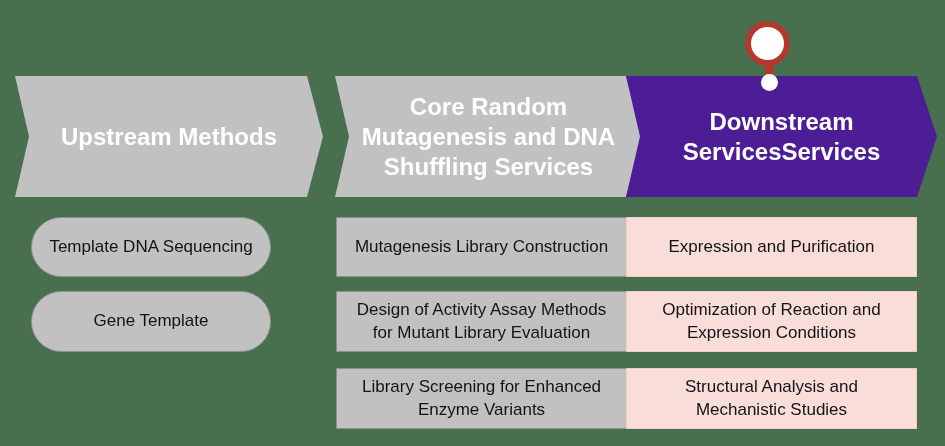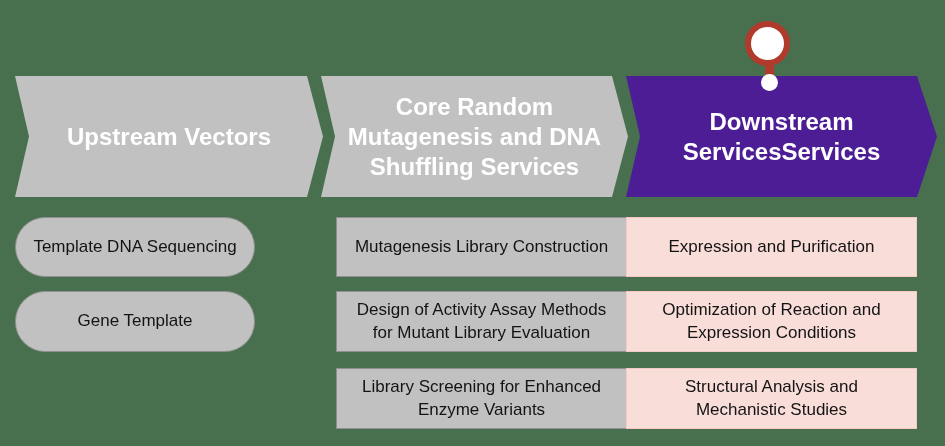--- a/index.html
+++ b/index.html
@@ -18,40 +18,40 @@
     text-align:center;
     font-weight:bold; font-size:24px; line-height:1.25;
     color:#ffffff;
     white-space:pre-line;
     padding:0 18px; box-sizing:border-box;
   }
   .arrow.gray { background:#c1c1c1; }
   .arrow.red  { background:#4c1d95; }
   #arrow-1 { left:15px;  width:308px;
     clip-path:polygon(0 0, 292px 0, 100% 50%, 292px 100%, 0 100%, 14px 50%); }
-  #arrow-2 { left:321px; width:307px;
+  #arrow-2 { left:335px; width:307px;
     clip-path:polygon(0 0, 291px 0, 100% 50%, 291px 100%, 0 100%, 14px 50%);align-items:center; }
   #arrow-3 { left:626px; width:311px;
     clip-path:polygon(0 0, 291px 0, 100% 50%, 291px 100%, 0 100%, 14px 50%); }
 
   
   .box {
     position:absolute;
     display:flex; align-items:center; justify-content:center;
     text-align:center;
     font-size:17px; line-height:1.3;
     color:#141414;
     white-space:pre-line;
     box-sizing:border-box;
     padding:4px 8px;
   }
   .box.gray { background:#c1c1c1; border:1px solid #8f8f8f; }
   .box.pink { background:#f9ddd8; border:1px solid #f3cbc4; }
 
-  .col1 { left:15px;  width:240px;border-radius:30px; }
+  .col1 { left:31px;  width:240px;border-radius:30px; }
   .col2 { left:336px; width:291px; }
   .col3 { left:626px; width:291px; }
   .row1 { top:217px; height:60px; }
   .row2 { top:291px; height:61px; }
   .row3 { top:368px; height:61px; }
 
   
   .marker-stem {
     position:absolute; left:765px; top:58px; width:9px; height:26px;
     background:#b03b2c; z-index:2;
@@ -71,21 +71,21 @@
 
 <div class="canvas">
 
   <div>
     <div class="marker-stem"></div>
     <div class="marker-ring"></div>
     <div class="marker-dot"></div>
   </div>
 
   <div id="arrow-1" class="arrow gray">
-    <span>Upstream Vectors</span>
+    <span>Upstream Methods</span>
   </div>
 
   <div id="arrow-2" class="arrow gray">
     <span>Core Random
 Mutagenesis and DNA
 Shuffling Services</span>
   </div>
 
   <div id="arrow-3" class="arrow red">
     <span>Downstream

